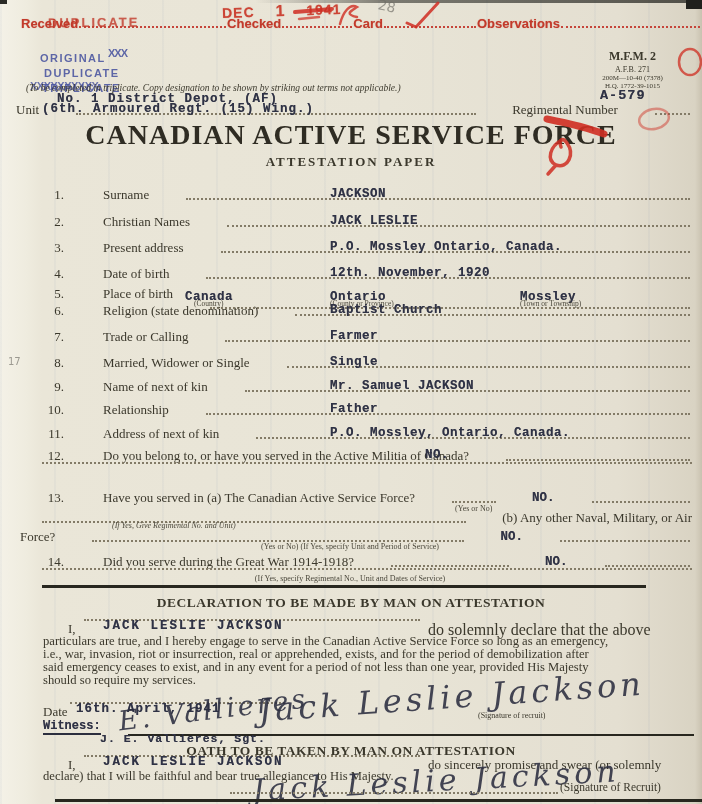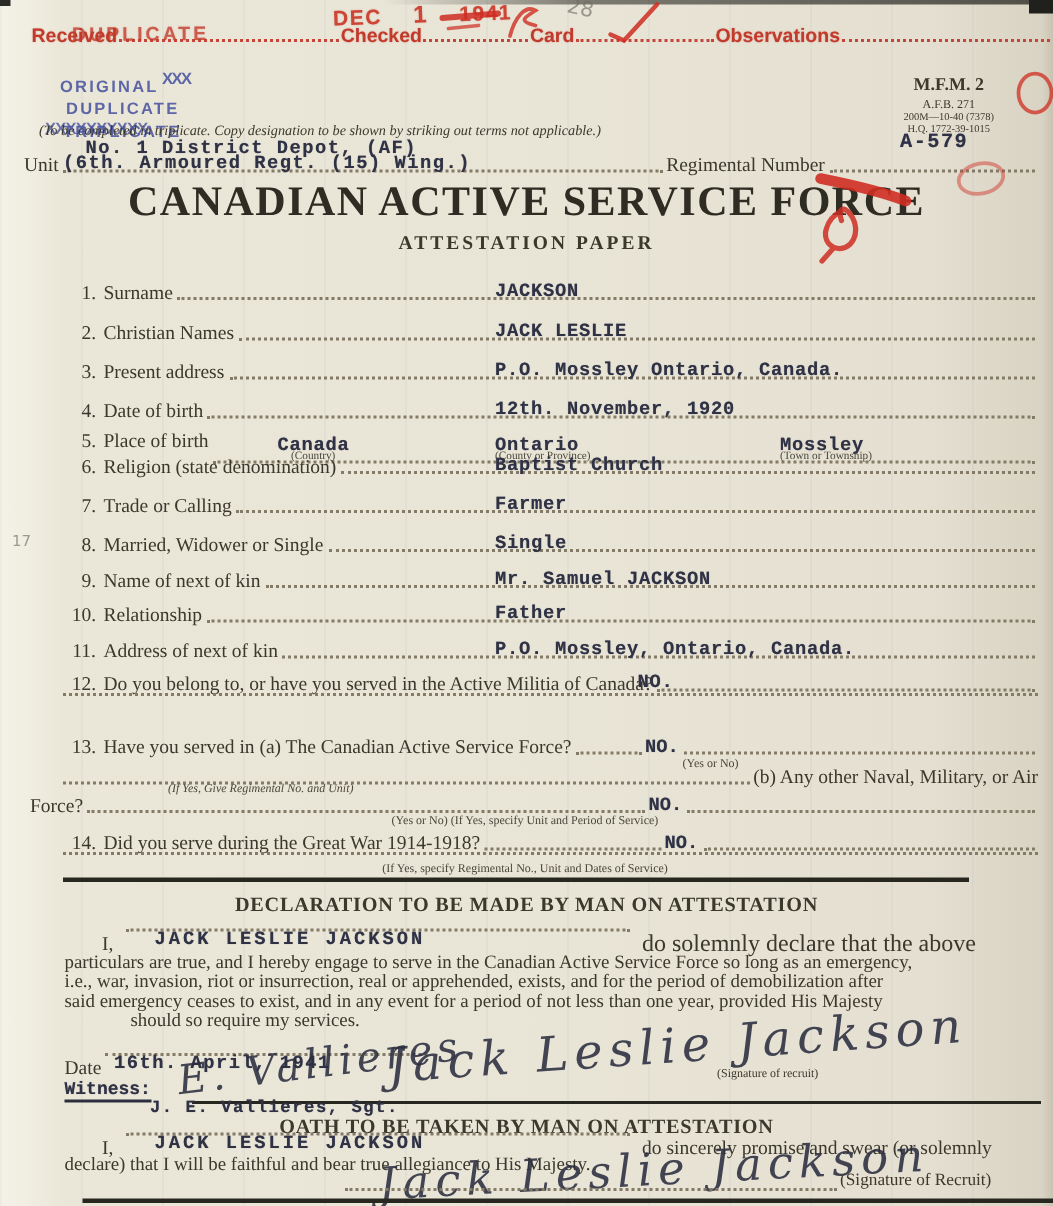--- a/index.html
+++ b/index.html
@@ -5,21 +5,21 @@
   html,body{margin:0;padding:0;background:#777;}
   .page{position:relative;width:702px;height:804px;overflow:hidden;
     background:
       repeating-linear-gradient(90deg, rgba(100,125,165,0.055) 0 1.5px, transparent 1.5px 54px),
       linear-gradient(90deg,#f4f1e7 0,#efecdf 26px,#eae6d8 42px,#e8e4d6 55%,#e4dfd1 88%,#d9d3c3 99%,#c9c2b0 100%),
       #e8e4d6;
     font-family:"Liberation Serif",serif;color:#3b382c;}
   .print{font-family:"Liberation Serif",serif;color:#3b382c;}
   .typed{font-family:"Liberation Mono",monospace;font-weight:700;color:#2f3245;text-shadow:0 0 .5px rgba(47,50,69,.6);}
   .abs{position:absolute;white-space:nowrap;}
-  .row{position:absolute;left:42px;width:650px;display:flex;align-items:flex-end;font-size:13px;white-space:nowrap;}
+  .row{position:absolute;left:42px;width:650px;display:flex;align-items:flex-end;font-size:13px;white-space:nowrap;gap:34px;}
   .num{width:22px;text-align:right;margin-right:5px;flex:none;}
   .dots{flex:1;border-bottom:2px dotted #837b67;margin:0 2px 3px 3px;height:10px;}
   .dotsw{border-bottom:2px dotted #837b67;margin:0 2px 3px 3px;height:10px;flex:none;}
   .val{position:absolute;bottom:2px;font-size:12.5px;letter-spacing:.5px;}
   .cap{position:absolute;top:15px;font-size:7.5px;color:#4a473b;}
   .hint{position:absolute;font-size:8px;color:#4a473b;white-space:nowrap;}
   .red{font-family:"Liberation Sans",sans-serif;font-weight:700;color:#c23a2b;text-shadow:0 0 1px rgba(194,58,43,.45);}
   .rd{border-bottom:2.5px dotted #c5453a;margin:0 1px 3px 1px;height:8px;flex:none;}
   .blue{font-family:"Liberation Sans",sans-serif;font-weight:700;color:#4a55a0;opacity:.88;letter-spacing:1.5px;font-size:11px;}
   .script{font-family:"DejaVu Serif",serif;font-style:italic;color:#2c2e40;opacity:.88;}
@@ -203,21 +203,21 @@
   <div class="rule" style="left:42px;top:585px;width:604px;height:2.5px;"></div>
 
   <div class="abs print" style="left:0;top:595px;width:702px;text-align:center;font-size:13.5px;font-weight:700;letter-spacing:.5px;">DECLARATION TO BE MADE BY MAN ON ATTESTATION</div>
   <span class="abs print" style="left:68px;top:621px;font-size:13px;">I,</span>
   <div class="dotline" style="left:84px;top:619px;width:336px;"></div>
   <span class="abs typed" style="left:103px;top:619px;font-size:12.5px;letter-spacing:2px;">JACK LESLIE JACKSON</span>
   <span class="abs print" style="left:428px;top:621px;font-size:16px;">do solemnly declare that the above</span>
   <div class="abs print" style="left:43px;top:634px;font-size:12.6px;">particulars are true, and I hereby engage to serve in the Canadian Active Service Force so long as an emergency,</div>
   <div class="abs print" style="left:43px;top:647px;font-size:12.6px;">i.e., war, invasion, riot or insurrection, real or apprehended, exists, and for the period of demobilization after</div>
   <div class="abs print" style="left:43px;top:660px;font-size:12.6px;">said emergency ceases to exist, and in any event for a period of not less than one year, provided His Majesty</div>
-  <div class="abs print" style="left:43px;top:673px;font-size:12.6px;margin-left:44px;">should so require my services.</div>
+  <div class="abs print" style="left:43px;top:673px;font-size:12.6px;">should so require my services.</div>
 
   <span class="abs print" style="left:43px;top:704px;font-size:13px;">Date</span>
   <div class="dotline" style="left:70px;top:702px;width:215px;"></div>
   <span class="abs typed" style="left:76px;top:702px;font-size:12.5px;letter-spacing:1px;">16th. April, 1941</span>
   <span class="abs script" style="left:258px;top:678px;font-size:32px;letter-spacing:4px;transform:rotate(-4deg);">Jack Leslie Jackson</span>
   <span class="abs print" style="left:478px;top:711px;font-size:8px;">(Signature of recruit)</span>
   <span class="abs typed" style="left:43px;top:719px;font-size:12px;border-bottom:2px solid #2c2e3e;">Witness:</span>
   <span class="abs script" style="left:118px;top:694px;font-size:27px;letter-spacing:3px;transform:rotate(-7deg);">E. Vallieres</span>
   <div class="rule" style="left:128px;top:734px;width:566px;height:1.8px;"></div>
   <span class="abs typed" style="left:100px;top:732px;font-size:11.5px;letter-spacing:1px;">J. E. Vallieres, Sgt.</span>

